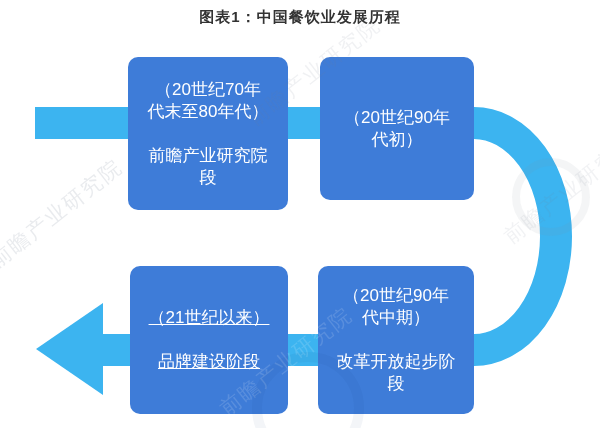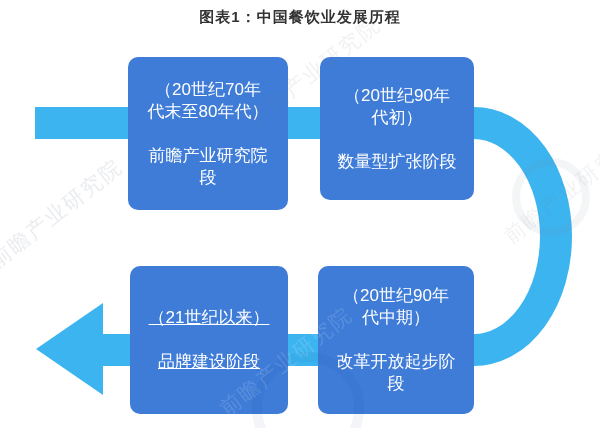--- a/index.html
+++ b/index.html
@@ -53,21 +53,20 @@
 <div class="stage b1">
   <div class="stage-period">（20世纪70年
 代末至80年代）</div>
   <div class="stage-name">前瞻产业研究院
 段</div>
 </div>
 
 <div class="stage b2">
   <div class="stage-period">（20世纪90年
 代初）</div>
-  <div class="stage-name">数量型扩张阶段</div>
 </div>
 
 <div class="stage b3">
   <div class="stage-period">（20世纪90年
 代中期）</div>
   <div class="stage-name">改革开放起步阶
 段</div>
 </div>
 
 <div class="stage b4">

